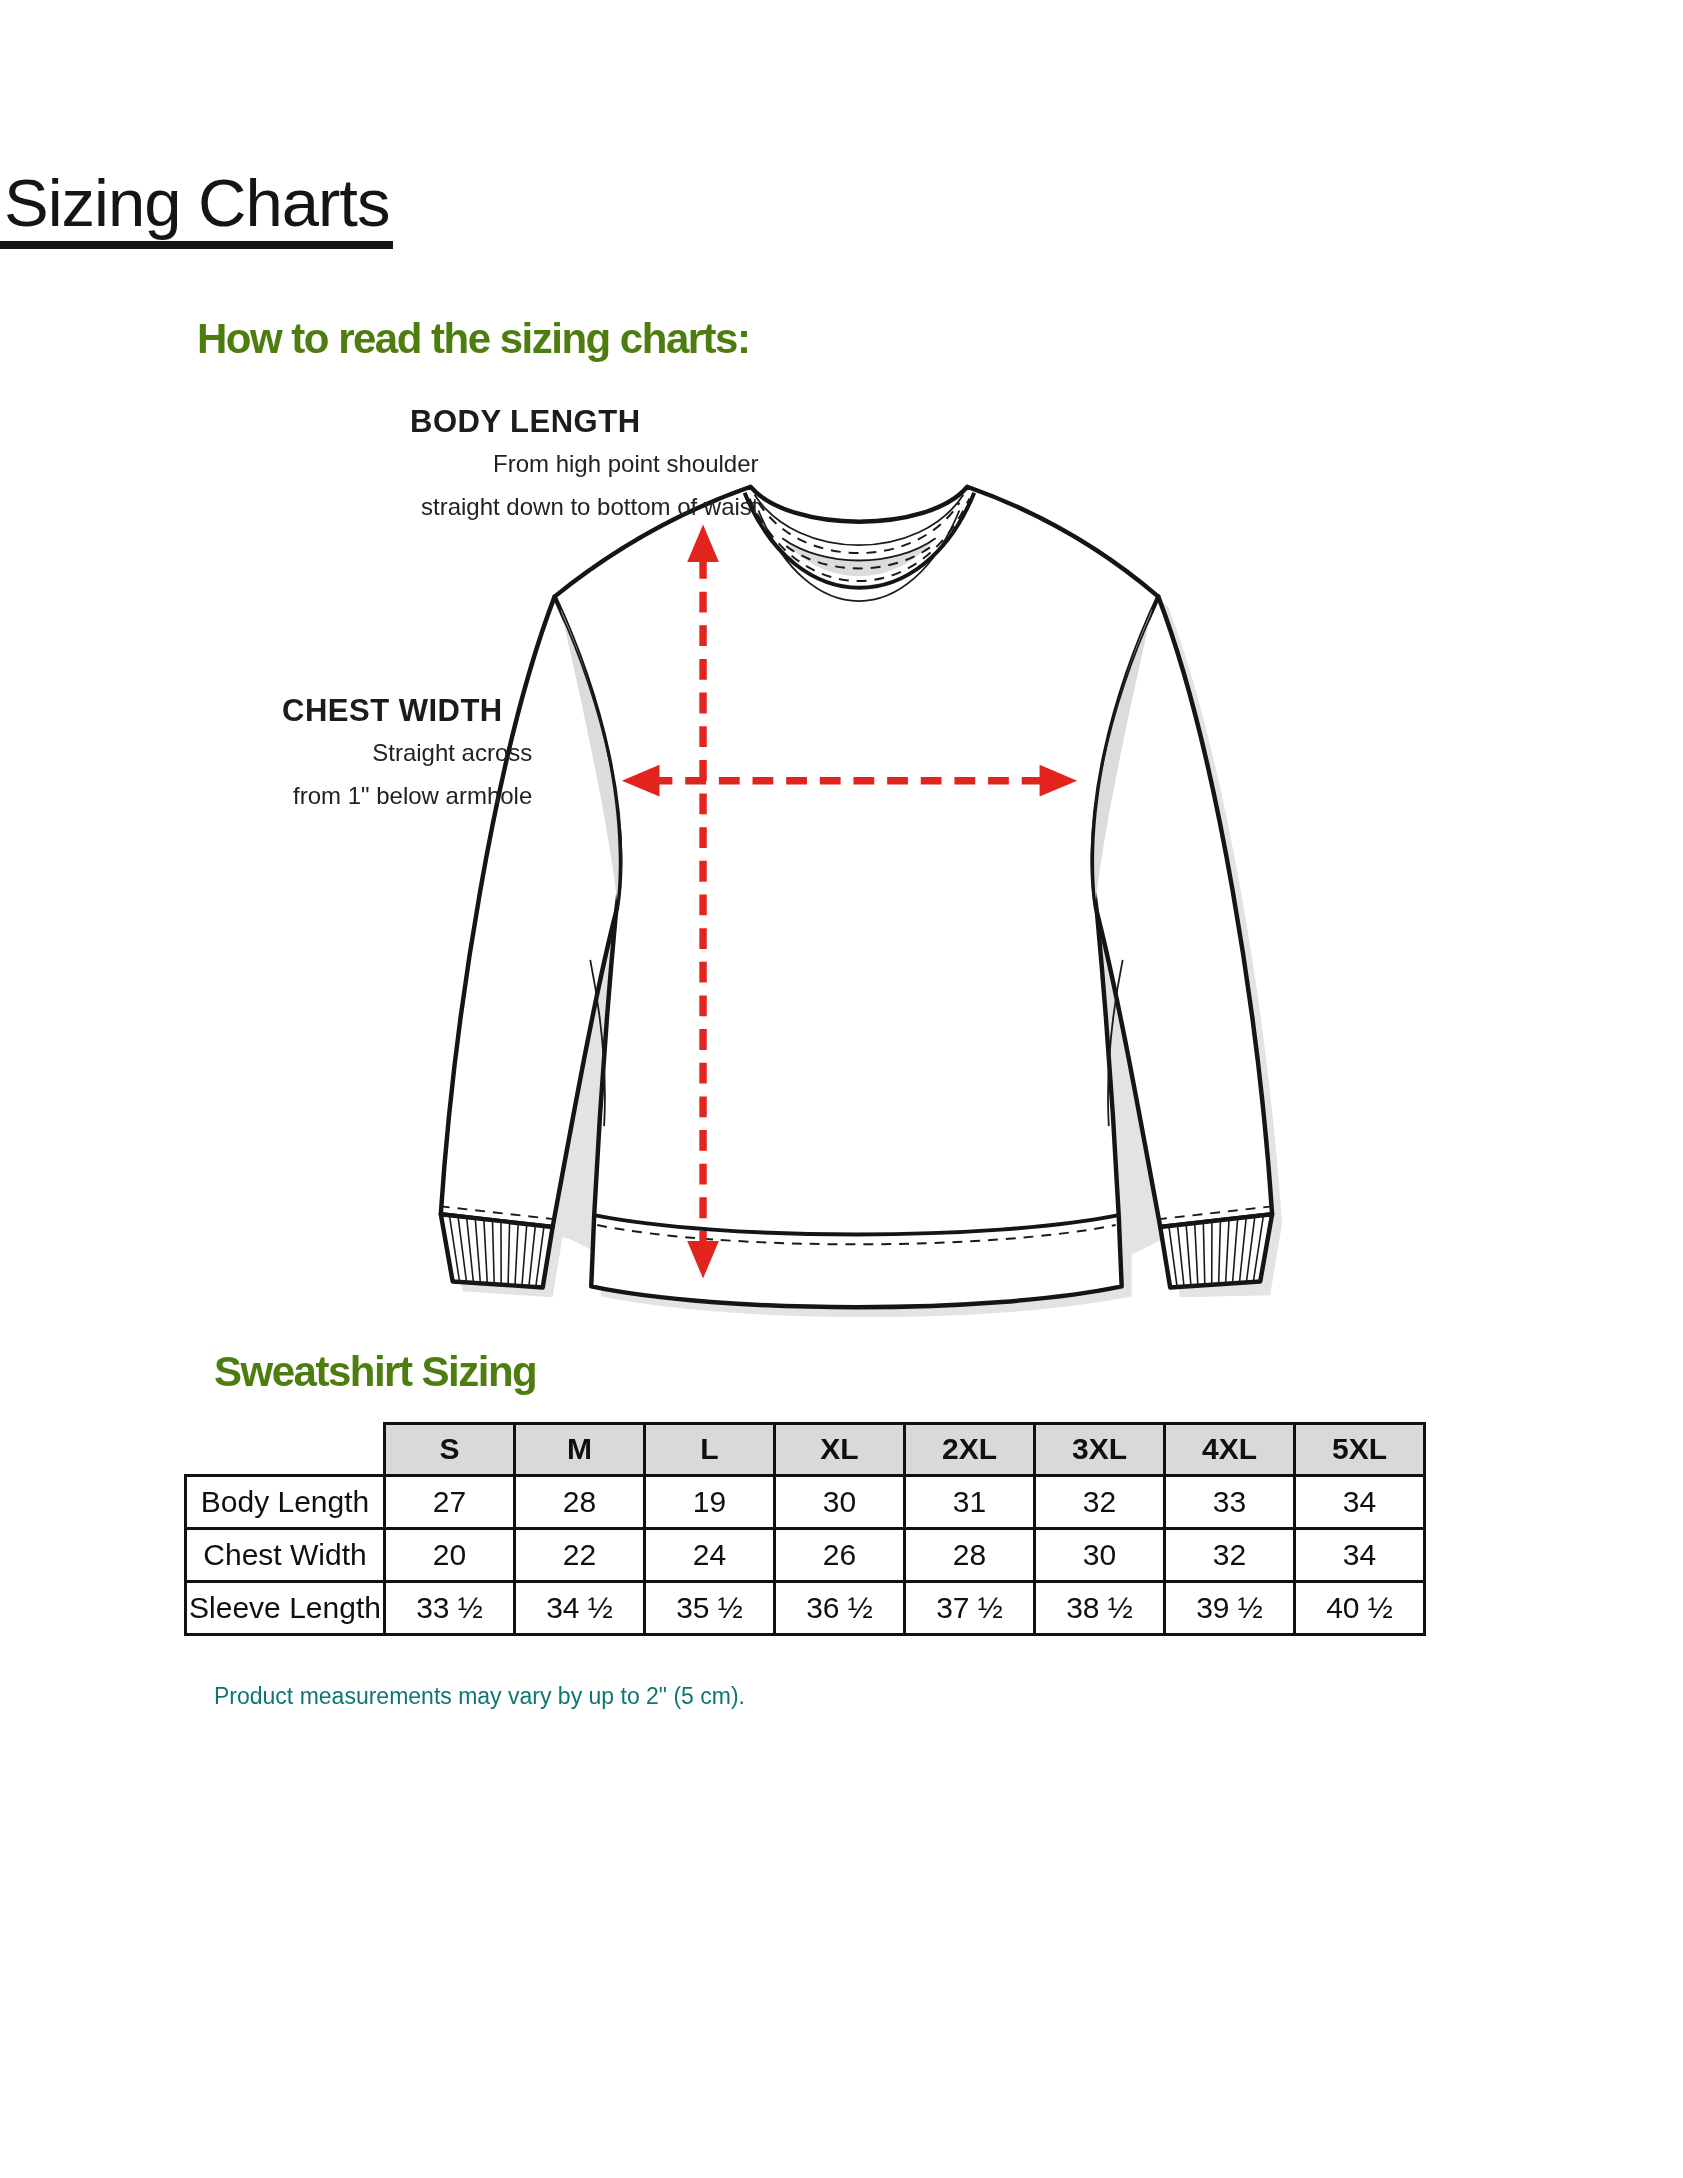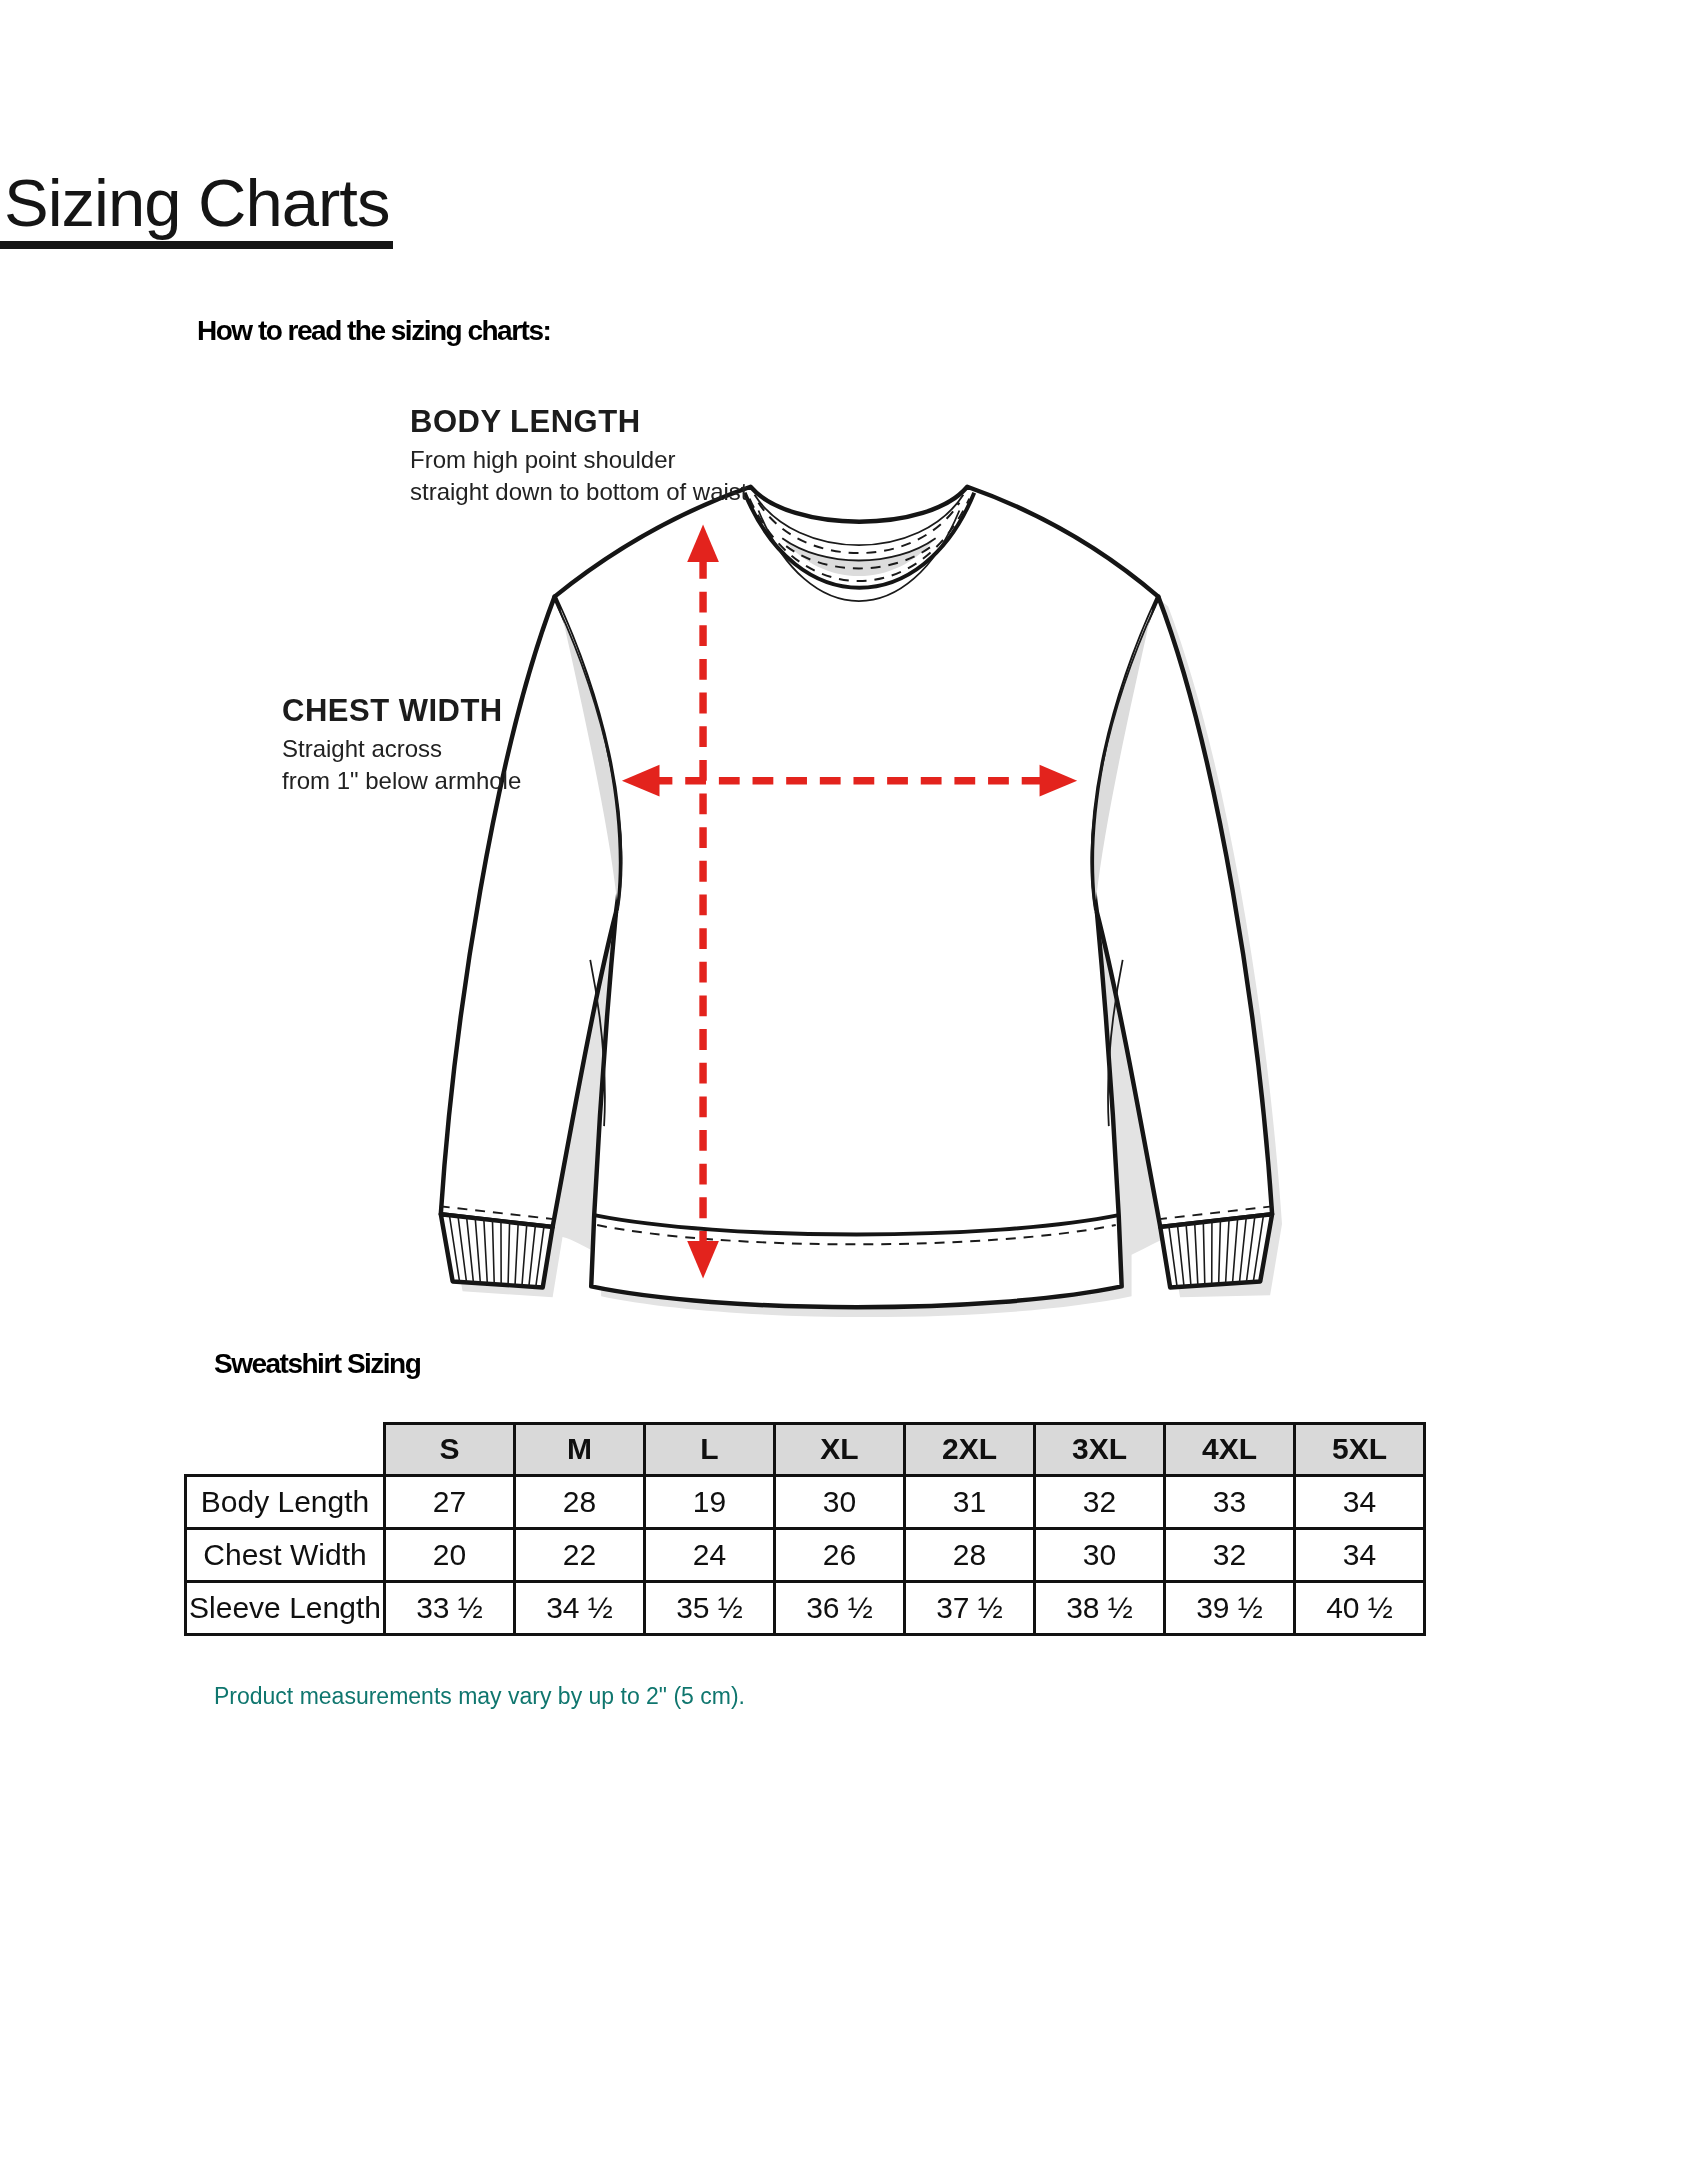--- a/index.html
+++ b/index.html
@@ -9,29 +9,29 @@
     -webkit-font-smoothing:antialiased;
   }
   .abs{position:absolute;}
   
   .title-wrap{left:0;top:168px;width:1683px;}
   .title{
     display:inline-block;font-size:67px;font-weight:400;letter-spacing:-1px;
     border-bottom:8px solid #151515;padding:0 4px 3px 4px;line-height:1.05;
   }
   
-  .h-bold{font-weight:700;font-size:28px;letter-spacing:-1.5px;color:#000000;text-align:center;}
+  .h-bold{font-weight:700;font-size:42px;letter-spacing:-1.5px;color:#4d7c0f;text-align:center;}
   .howto{left:197px;top:315px;}
   .sweatshirt-heading{left:214px;top:1348px;}
   
   .illo-label .lbl-title{
     font-weight:700;font-size:31px;letter-spacing:0.5px;color:#1c1c1c;
     font-family:"Liberation Sans",sans-serif;margin:0 0 7px 0;line-height:1;
   }
-  .illo-label .lbl-line{font-size:24px;line-height:32px;color:#222;margin:0;}
+  .illo-label .lbl-line{font-size:24px;line-height:32px;color:#222;margin:11px;text-align:right;}
   .body-length-label{left:410px;top:406px;}
   .chest-width-label{left:282px;top:695px;}
   
   .illo{left:396px;top:465px;width:911px;height:861px;}
   .bold{fill:#ffffff;stroke:#151515;stroke-width:4.5;stroke-linejoin:round;}
   .band{fill:none;stroke:#151515;stroke-width:4;}
   .thin{fill:none;stroke:#1a1a1a;stroke-width:1.8;}
   .stitch{fill:none;stroke:#1a1a1a;stroke-width:2;stroke-dasharray:10 8;}
   .rib{fill:none;stroke:#1a1a1a;stroke-width:1.6;}
   .shade{stroke:none;}

